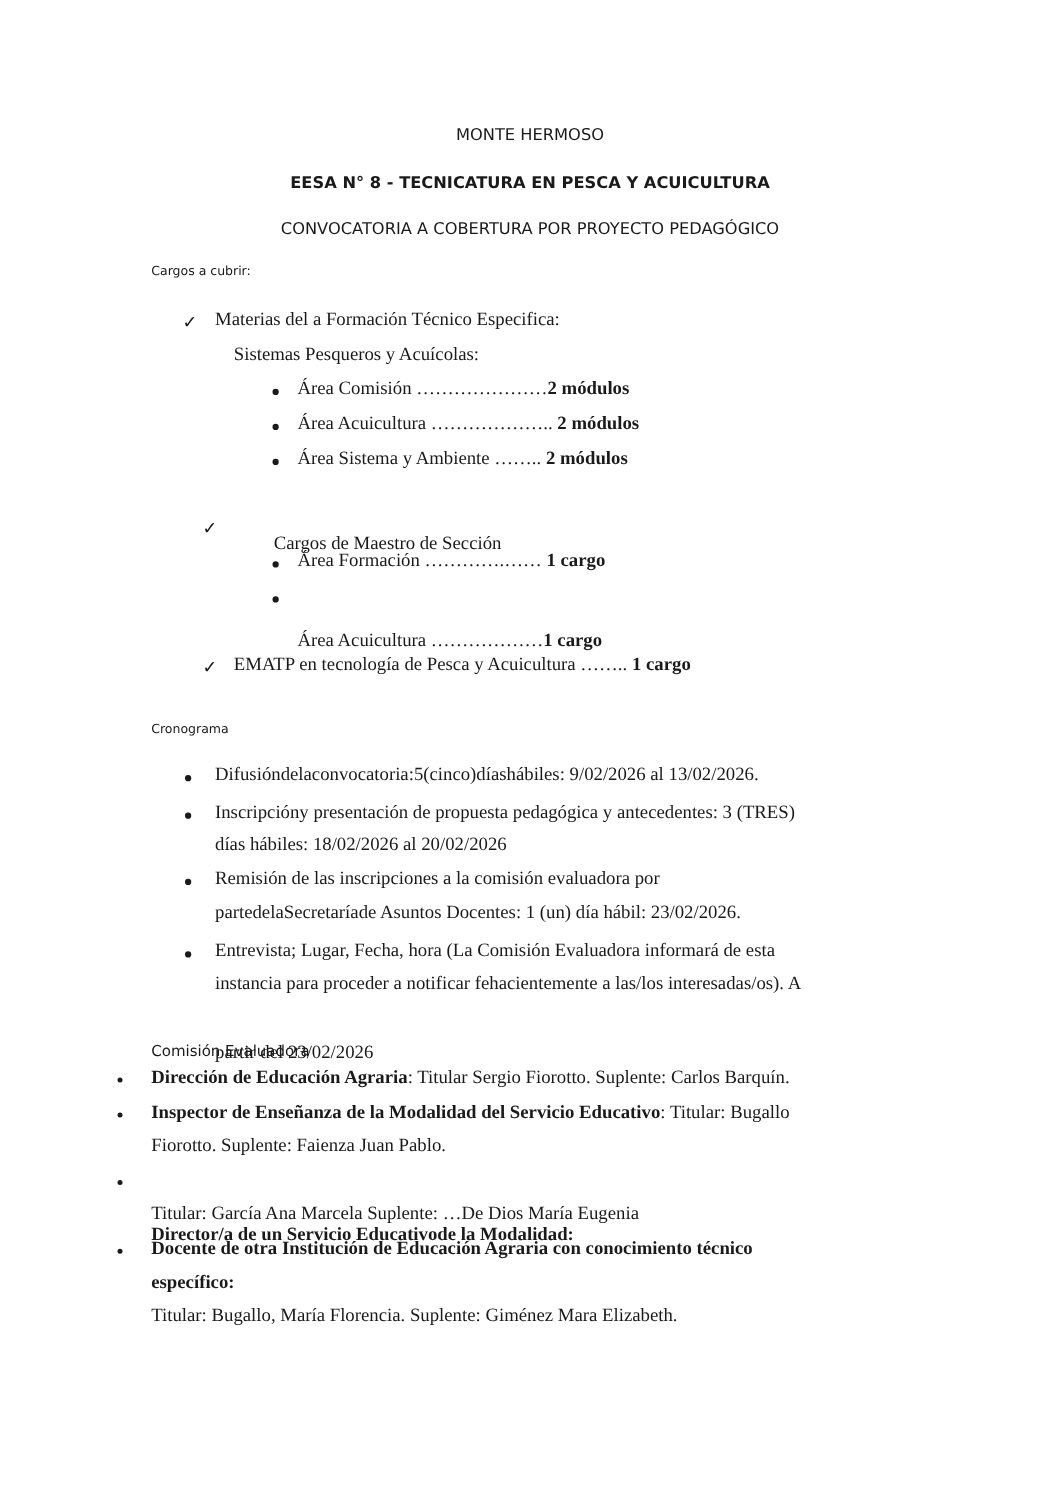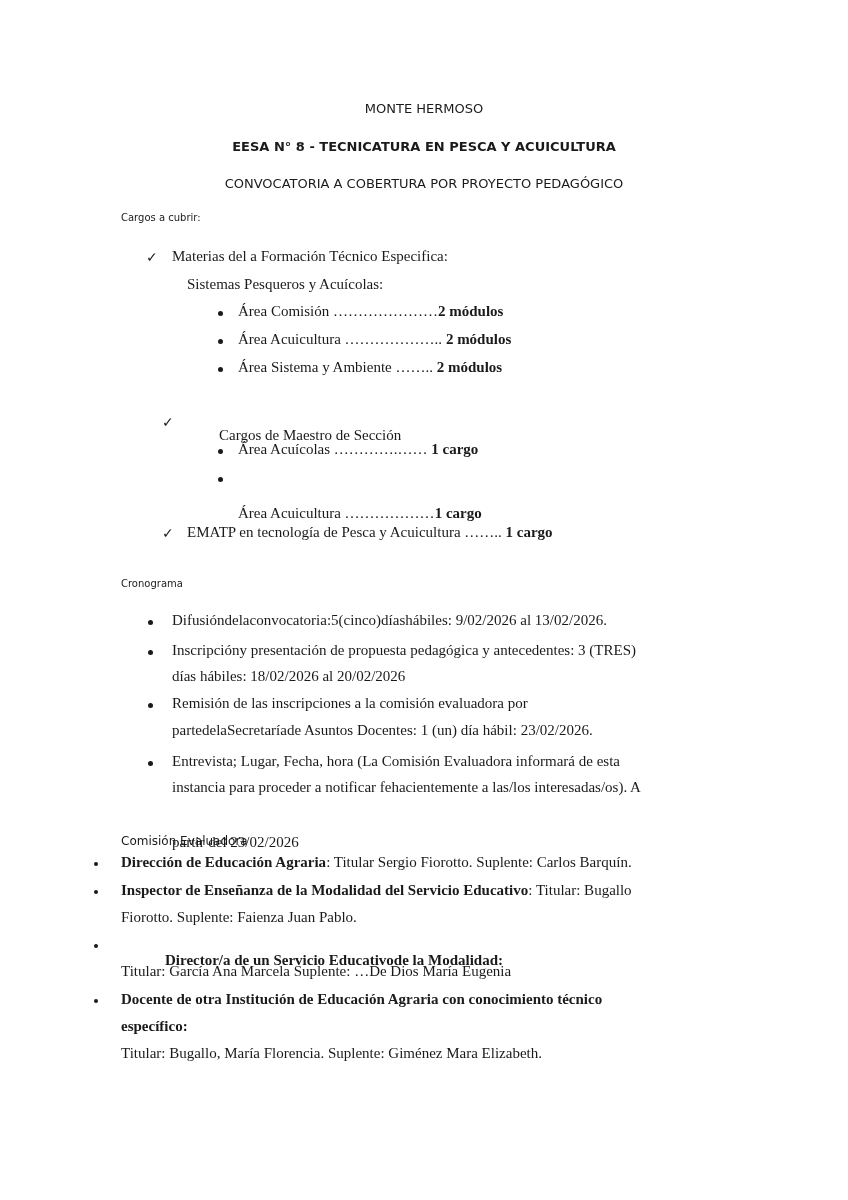--- a/index.html
+++ b/index.html
@@ -37,21 +37,21 @@
 <span class="abs dot" style="left:218px; top:339px;"></span>
 <div class="abs sans txt" style="left:238px; top:331px;"><span>Área Acuicultura ……………….. </span><span class="b">2 módulos</span></div>
 
 <span class="abs dot" style="left:218px; top:367px;"></span>
 <div class="abs sans txt" style="left:238px; top:359px;"><span>Área Sistema y Ambiente …….. </span><span class="b">2 módulos</span></div>
 
 <span class="abs check sans" style="left:162px; top:414px;">✓</span>
 <div class="abs sans txt" style="left:187px; top:427px;margin-left:32px;">Cargos de Maestro de Sección</div>
 
 <span class="abs dot" style="left:218px; top:449px;"></span>
-<div class="abs sans txt" style="left:238px; top:441px;"><span>Área Acuícolas ………….…… </span><span class="b">1 cargo</span></div>
+<div class="abs sans txt" style="left:238px; top:441px;"><span>Área Formación ………….…… </span><span class="b">1 cargo</span></div>
 
 <span class="abs dot" style="left:218px; top:477px;"></span>
 <div class="abs sans txt" style="left:238px; top:469px;margin-top:36px;"><span>Área Acuicultura ………………</span><span class="b">1 cargo</span></div>
 
 <span class="abs check sans" style="left:162px; top:525px;">✓</span>
 <div class="abs sans txt" style="left:187px; top:524px;"><span>EMATP en tecnología de Pesca y Acuicultura …….. </span><span class="b">1 cargo</span></div>
 
 <div class="abs cal sec-label" style="left:121px; top:578px;text-align:right;">Cronograma</div>
 
 <span class="abs dot" style="left:148px; top:620px;"></span>
@@ -73,19 +73,19 @@
 <div class="abs cal" style="left:121px; top:834px; font-size:12px;text-align:center;">Comisión Evaluadora</div>
 
 <span class="abs sq" style="left:94px; top:862px;"></span>
 <div class="abs sans txt" style="left:121px; top:854px;"><span class="b">Dirección de Educación Agraria</span><span>: Titular  Sergio Fiorotto.  Suplente: Carlos Barquín.</span></div>
 
 <span class="abs sq" style="left:94px; top:890px;"></span>
 <div class="abs sans txt" style="left:121px; top:882px;"><span class="b">Inspector de Enseñanza de la Modalidad del Servicio Educativo</span><span>: Titular: Bugallo</span></div>
 <div class="abs sans txt" style="left:121px; top:909px;">Fiorotto. Suplente: Faienza Juan Pablo.</div>
 
 <span class="abs sq" style="left:94px; top:944px;"></span>
-<div class="abs sans txt b" style="left:121px; top:952px;margin-left:44px;">Director/a de un Servicio Educativode la Modalidad:</div>
+<div class="abs sans txt b" style="left:121px; top:980px;">Director/a de un Servicio Educativode la Modalidad:</div>
 <div class="abs sans txt" style="left:121px; top:963px;">Titular: García Ana Marcela  Suplente: …De Dios María Eugenia</div>
 
 <span class="abs sq" style="left:94px; top:999px;"></span>
 <div class="abs sans txt b" style="left:121px; top:991px;">Docente  de otra Institución de Educación Agraria con conocimiento técnico</div>
 <div class="abs sans txt b" style="left:121px; top:1018px;">específico:</div>
 <div class="abs sans txt" style="left:121px; top:1045px;">Titular: Bugallo, María Florencia. Suplente: Giménez Mara Elizabeth.</div>
 
 </body></html>

